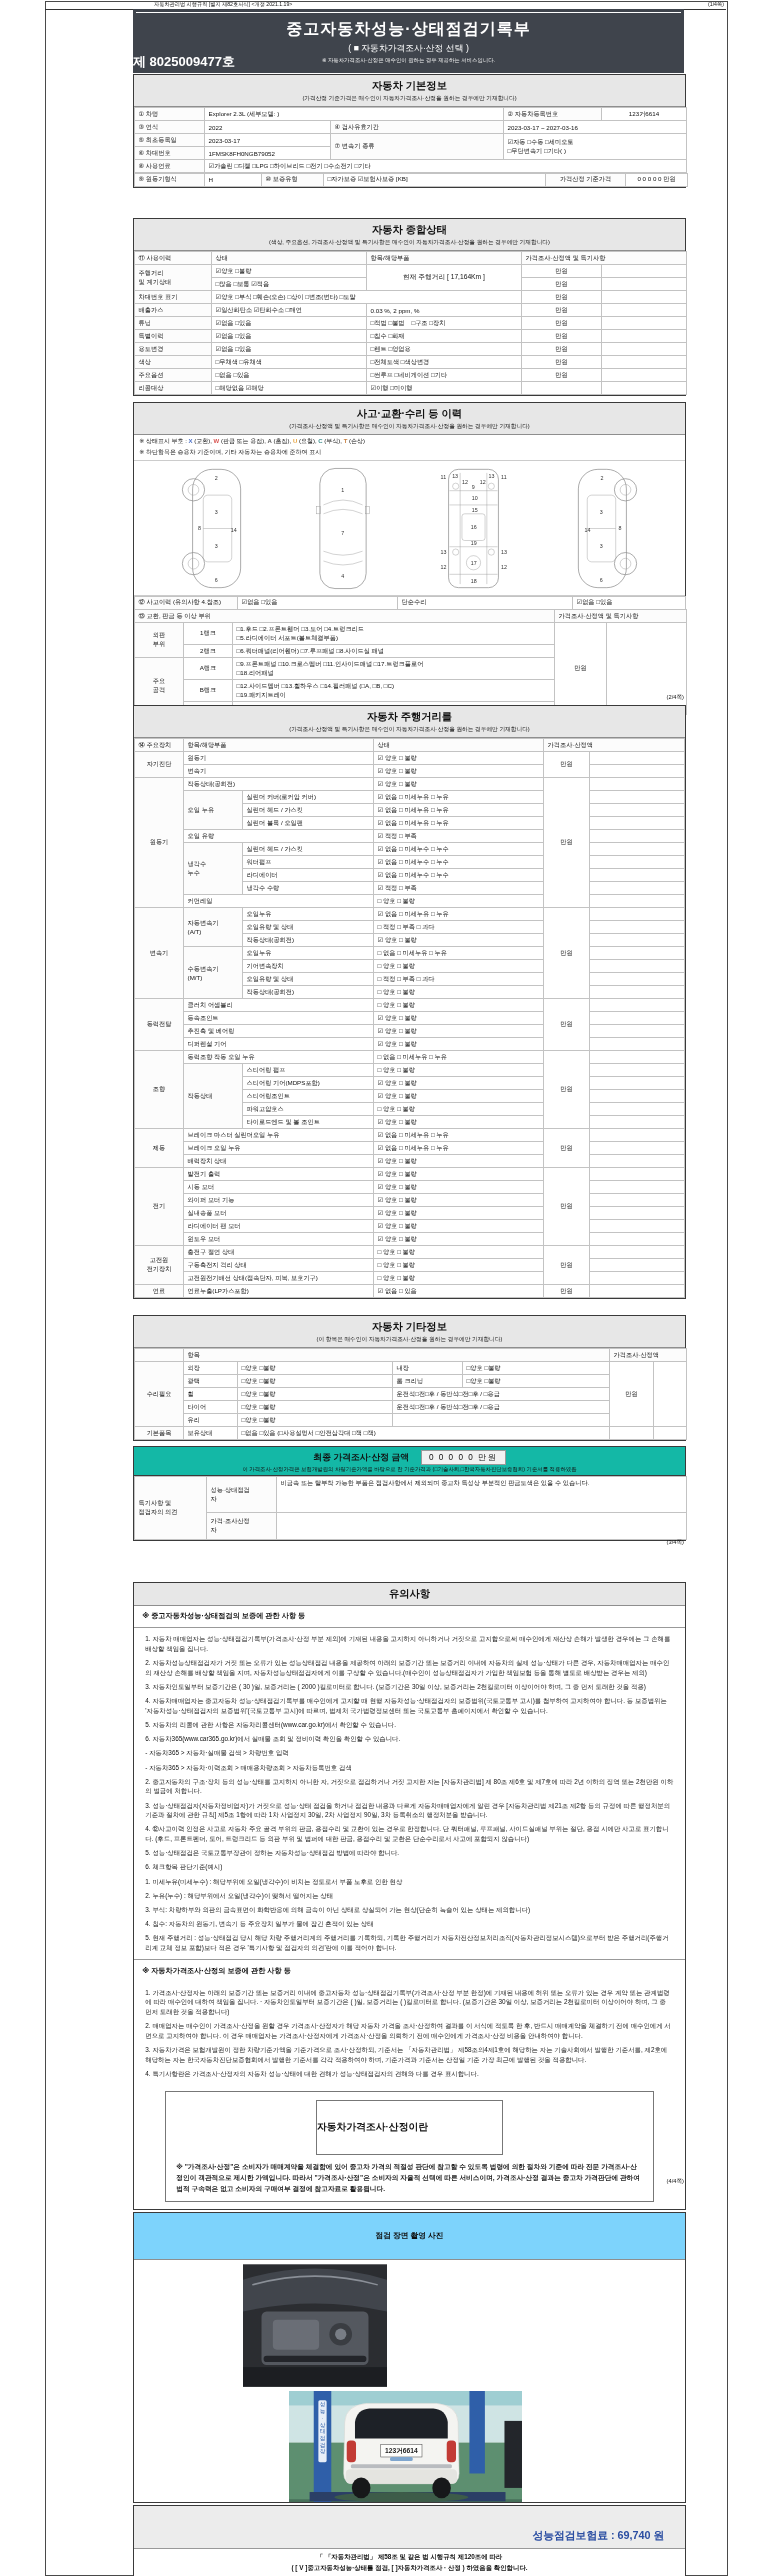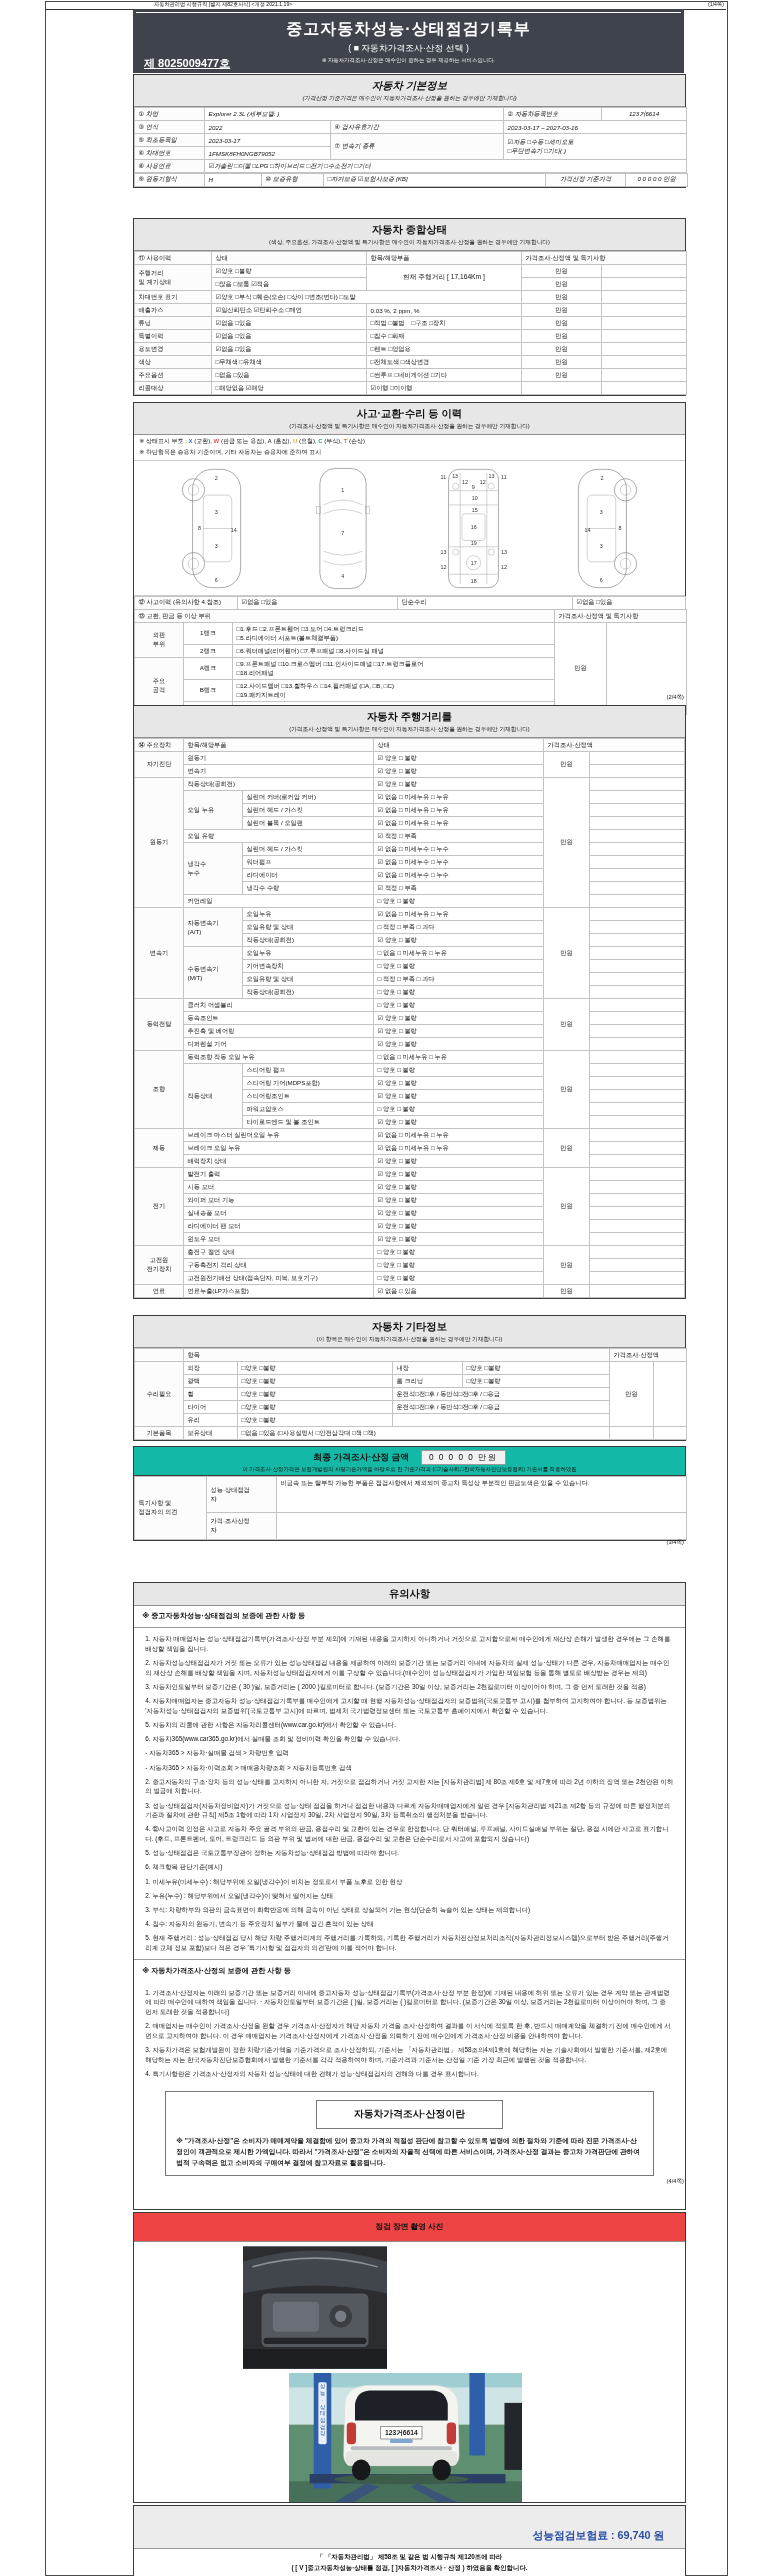--- a/index.html
+++ b/index.html
@@ -9,21 +9,21 @@
   .blk{position:absolute;left:133px;width:551px;}
   .full{position:absolute;left:45px;width:681px;}
   .strip{top:0;height:7.7px;border-bottom:0.5px solid #333;font-size:5.2px;padding-top:1px;}
   .strip .l{float:left;margin-left:109px;}
   .strip .r{float:right;margin-right:2.1px;}
   .doc-head{top:9.3px;height:64px;background:#3f444c;color:#fff;text-align:center;}
   .doc-head .rule{height:1.5px;background:#fff;margin:2.6px 3.1px 5.2px 3.1px;}
   .doc-head .t1{font-size:16px;font-weight:bold;letter-spacing:1px;}
   .doc-head .t2{font-size:8.8px;margin-top:3.1px;}
   .doc-head .t3{font-size:5.4px;margin-top:2.1px;color:#eee;}
-  .doc-head .no{position:absolute;left:11px;bottom:2.1px;font-size:11px;font-weight:bold;text-decoration:underline;}
+  .doc-head .no{position:absolute;left:0;bottom:2.1px;font-size:13px;font-weight:bold;}
   .box{border:1px solid #3a3a3a;background:#fff;}
   .band{background:#e7e7e7;border-bottom:0.5px solid #8e8e8e;text-align:center;padding:4.1px 2.1px 3.6px;}
   .band .bt{font-size:10.3px;font-weight:bold;}
   .band .bs{font-size:5.7px;margin-top:1.5px;}
   table{border-collapse:collapse;width:100%;table-layout:fixed;}
   td{border:0.5px solid #c3c3c3;font-size:6.2px;padding:1.5px 3.6px;background:#fff;vertical-align:middle;
      white-space:pre-line;word-break:break-all;}
   td.lab{background:#fcfcfc;}
   td.c{text-align:center;}
   td.price{text-align:center;}
@@ -36,25 +36,25 @@
   .car{fill:none;stroke:#8a8a8a;stroke-width:1.6;}
   .carthin{fill:none;stroke:#9a9a9a;stroke-width:1;}
   .nb-sec{padding:5.7px 8.2px;font-size:7.2px;font-weight:bold;border-bottom:0.5px solid #999;}
   .nb-sec2{padding:5.7px 8.2px;font-size:7.2px;font-weight:bold;border-top:0.5px solid #999;}
   #notice-list,#notice-list2{padding:6.2px 11.3px 2.1px;}
   #notice-list p,#notice-list2 p{margin:0 0 4.6px;font-size:6.4px;line-height:1.5;}
   p.ind0{margin-left:0;}
   p.ind1{margin-left:8.2px;}
   p.ind2{margin-left:21.6px;}
   .price-def{border:0.5px solid #777;margin:6.2px 31px 8.2px;padding:6.2px 10.3px 7.2px;}
-  .pd-title{border:0.5px solid #777;width:185px;margin:1px auto 6.2px;padding:7px 0;text-align:center;
+  .pd-title{border:0.5px solid #777;width:185px;margin:1px auto 6.2px;padding:20px 0;
     font-size:9.8px;font-weight:bold;}
   .pd-text{font-size:6.7px;line-height:1.65;font-weight:bold;color:#222;}
-  .gray-head{background:#ef4444;border-bottom:0.5px solid #8e8e8e;text-align:center;font-weight:bold;
-    font-size:7.7px;padding:9px 0;}
+  .gray-head{background:#7dd3fc;border-bottom:0.5px solid #8e8e8e;text-align:center;font-weight:bold;
+    font-size:7.7px;padding:18px 0;}
   .sign-gray{background:#ececec;height:42px;position:relative;border-bottom:0.5px solid #999;}
   .sign-gray .st{ text-align:center;font-size:7.7px;font-weight:bold;padding-top:5.2px;}
   .sign-gray .fee{position:absolute;right:20.6px;bottom:5.2px;font-size:10.8px;font-weight:bold;color:#2b4ea2;}
   .sign-white{padding:3.1px 0 0;text-align:center;font-size:6.4px;font-weight:bold;line-height:1.7;}
   .final-band{background:#14b8a6;border:1px solid #3a3a3a;padding:2.6px 0 2.1px;text-align:center;}
   .final-band .fl{font-size:8.8px;font-weight:bold;}
   .final-band .fv{display:inline-block;border:0.5px solid #999;background:#f2f2f2;padding:1px 7.2px;
     margin-left:9.3px;font-size:8.2px;letter-spacing:1.5px;}
   .final-band .fn{font-size:5.4px;margin-top:1.5px;}
 </style>
@@ -70,21 +70,21 @@
   </div>
 
   <div class="blk doc-head">
     <div class="rule"></div>
     <div class="t1">중고자동차성능·상태점검기록부</div>
     <div class="t2">( ■ 자동차가격조사·산정 선택 )</div>
     <div class="t3">※ 자동차가격조사·산정은 매수인이 원하는 경우 제공하는 서비스입니다.</div>
     <div class="no">제 8025009477호</div>
   </div>
 
-  <div class="blk box" style="top:74px;font-style:italic;">
+  <div class="blk box" style="top:74px;">
     <div class="band">
       <div class="bt">자동차 기본정보</div>
       <div class="bs">(가격산정 기준가격은 매수인이 자동차가격조사·산정을 원하는 경우에만 기재합니다)</div>
     </div>
     <table>
       <colgroup>
           <col style="width:70px">
           <col style="width:126px">
           <col style="width:62px">
           <col style="width:111px">

